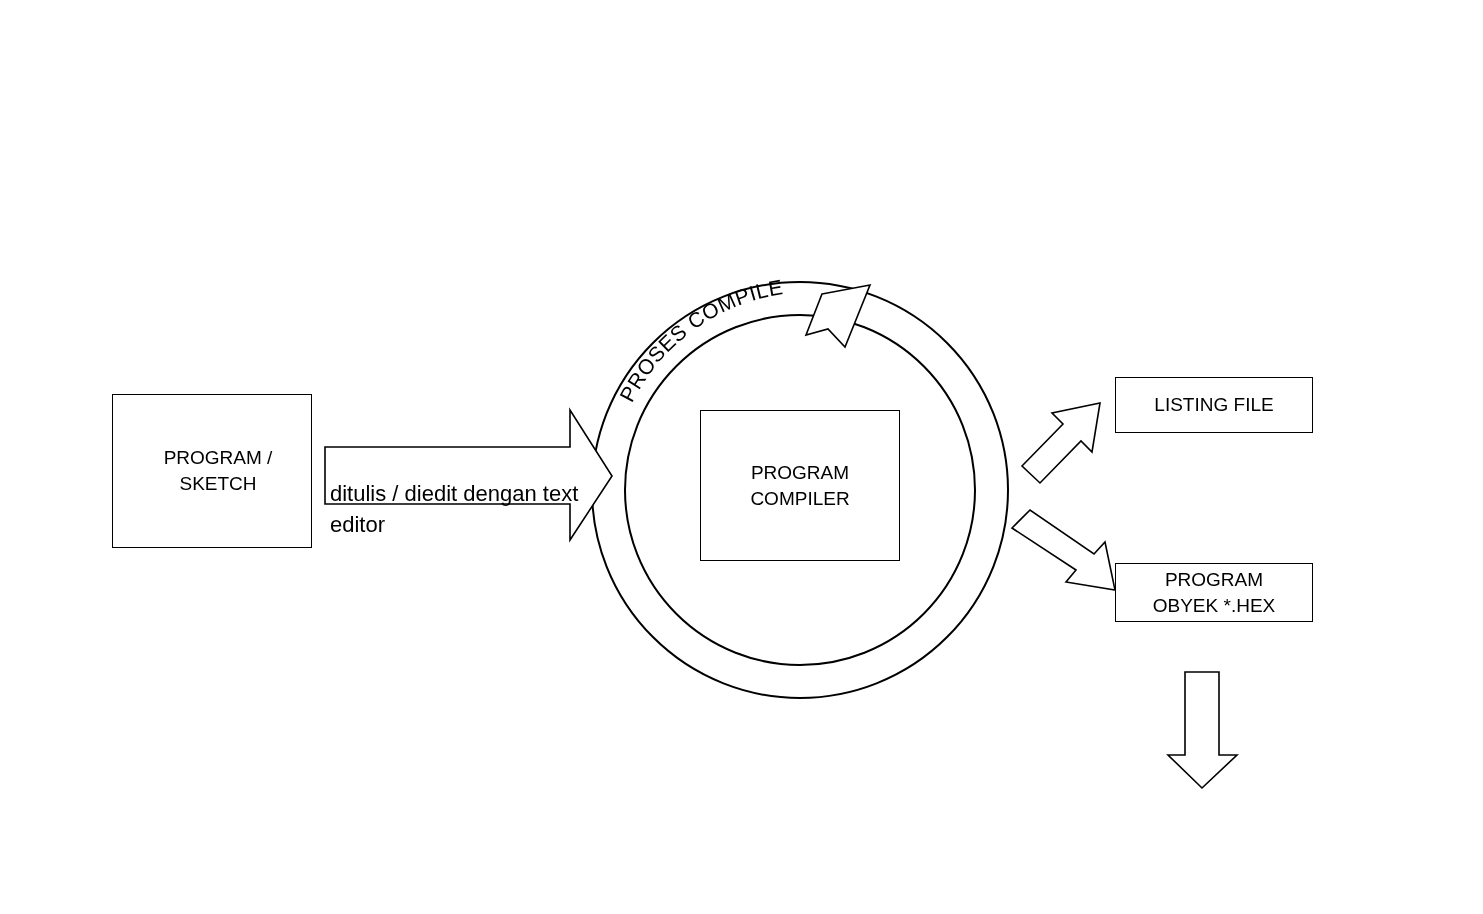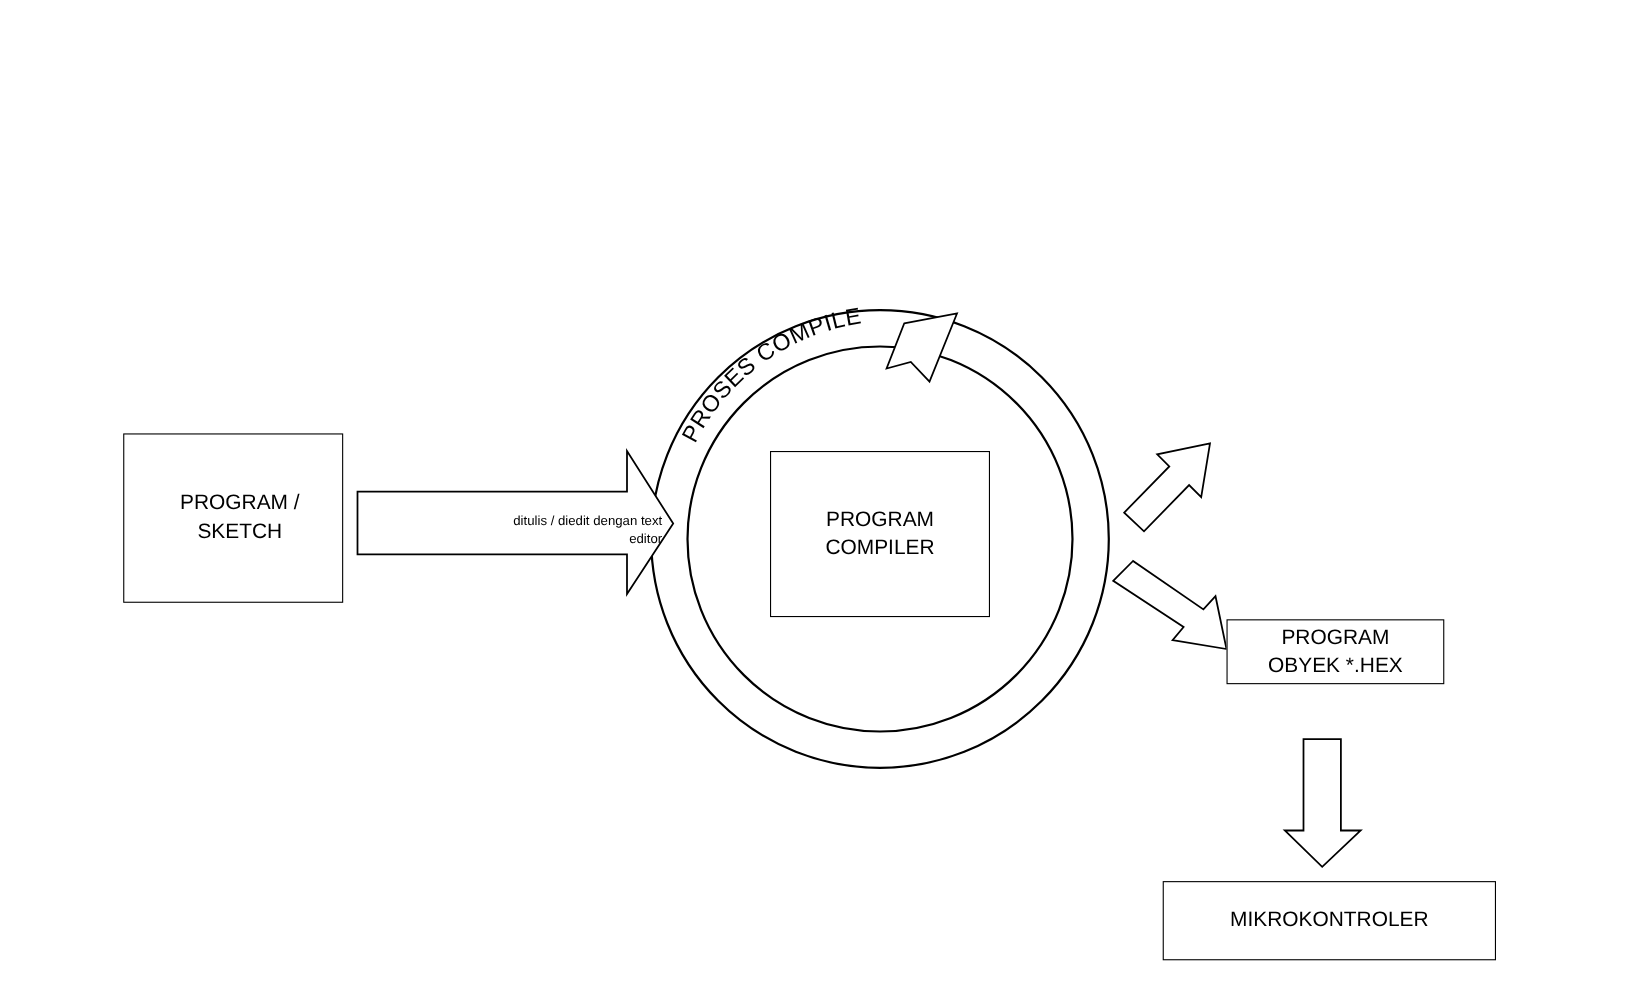--- a/index.html
+++ b/index.html
@@ -33,23 +33,23 @@
   }
   .plain-label {
     position: absolute;
     font-size: 19px;
     line-height: 1.35;
     text-align: center;
     white-space: pre-line;
   }
   .arrow-label {
     position: absolute;
-    font-size: 12px;
+    font-size: 22px;
     line-height: 1.4;
-    text-align: right;
+    text-align: left;
     white-space: pre-line;
   }
   svg.layer {
     position: absolute;
     left: 0;
     top: 0;
     width: 1483px;
     height: 914px;
     overflow: visible;
   }
@@ -103,29 +103,29 @@
   <div class="box" style="left:112px; top:394px; width:200px; height:154px;padding-left:12px;">
     <span>PROGRAM /
 SKETCH</span>
   </div>
 
   <div class="box" style="left:700px; top:410px; width:200px; height:151px;">
     <span>PROGRAM
 COMPILER</span>
   </div>
 
+  <div class="box" style="left:1115px; top:377px; width:198px; height:56px;">
+    <span>LISTING FILE</span>
+  </div>
 
   <div class="box" style="left:1115px; top:563px; width:198px; height:59px;">
     <span>PROGRAM
 OBYEK *.HEX</span>
   </div>
 
-  <div class="box" style="left:1057px; top:801px; width:303px; height:72px;">
-    <span>MIKROKONTROLER</span>
-  </div>
 
   <div class="arrow-label" style="left:330px; top:448px; width:272px;">
     <span>ditulis / diedit dengan text
 editor</span>
   </div>
 
 
 </div>
 
 </body></html>

